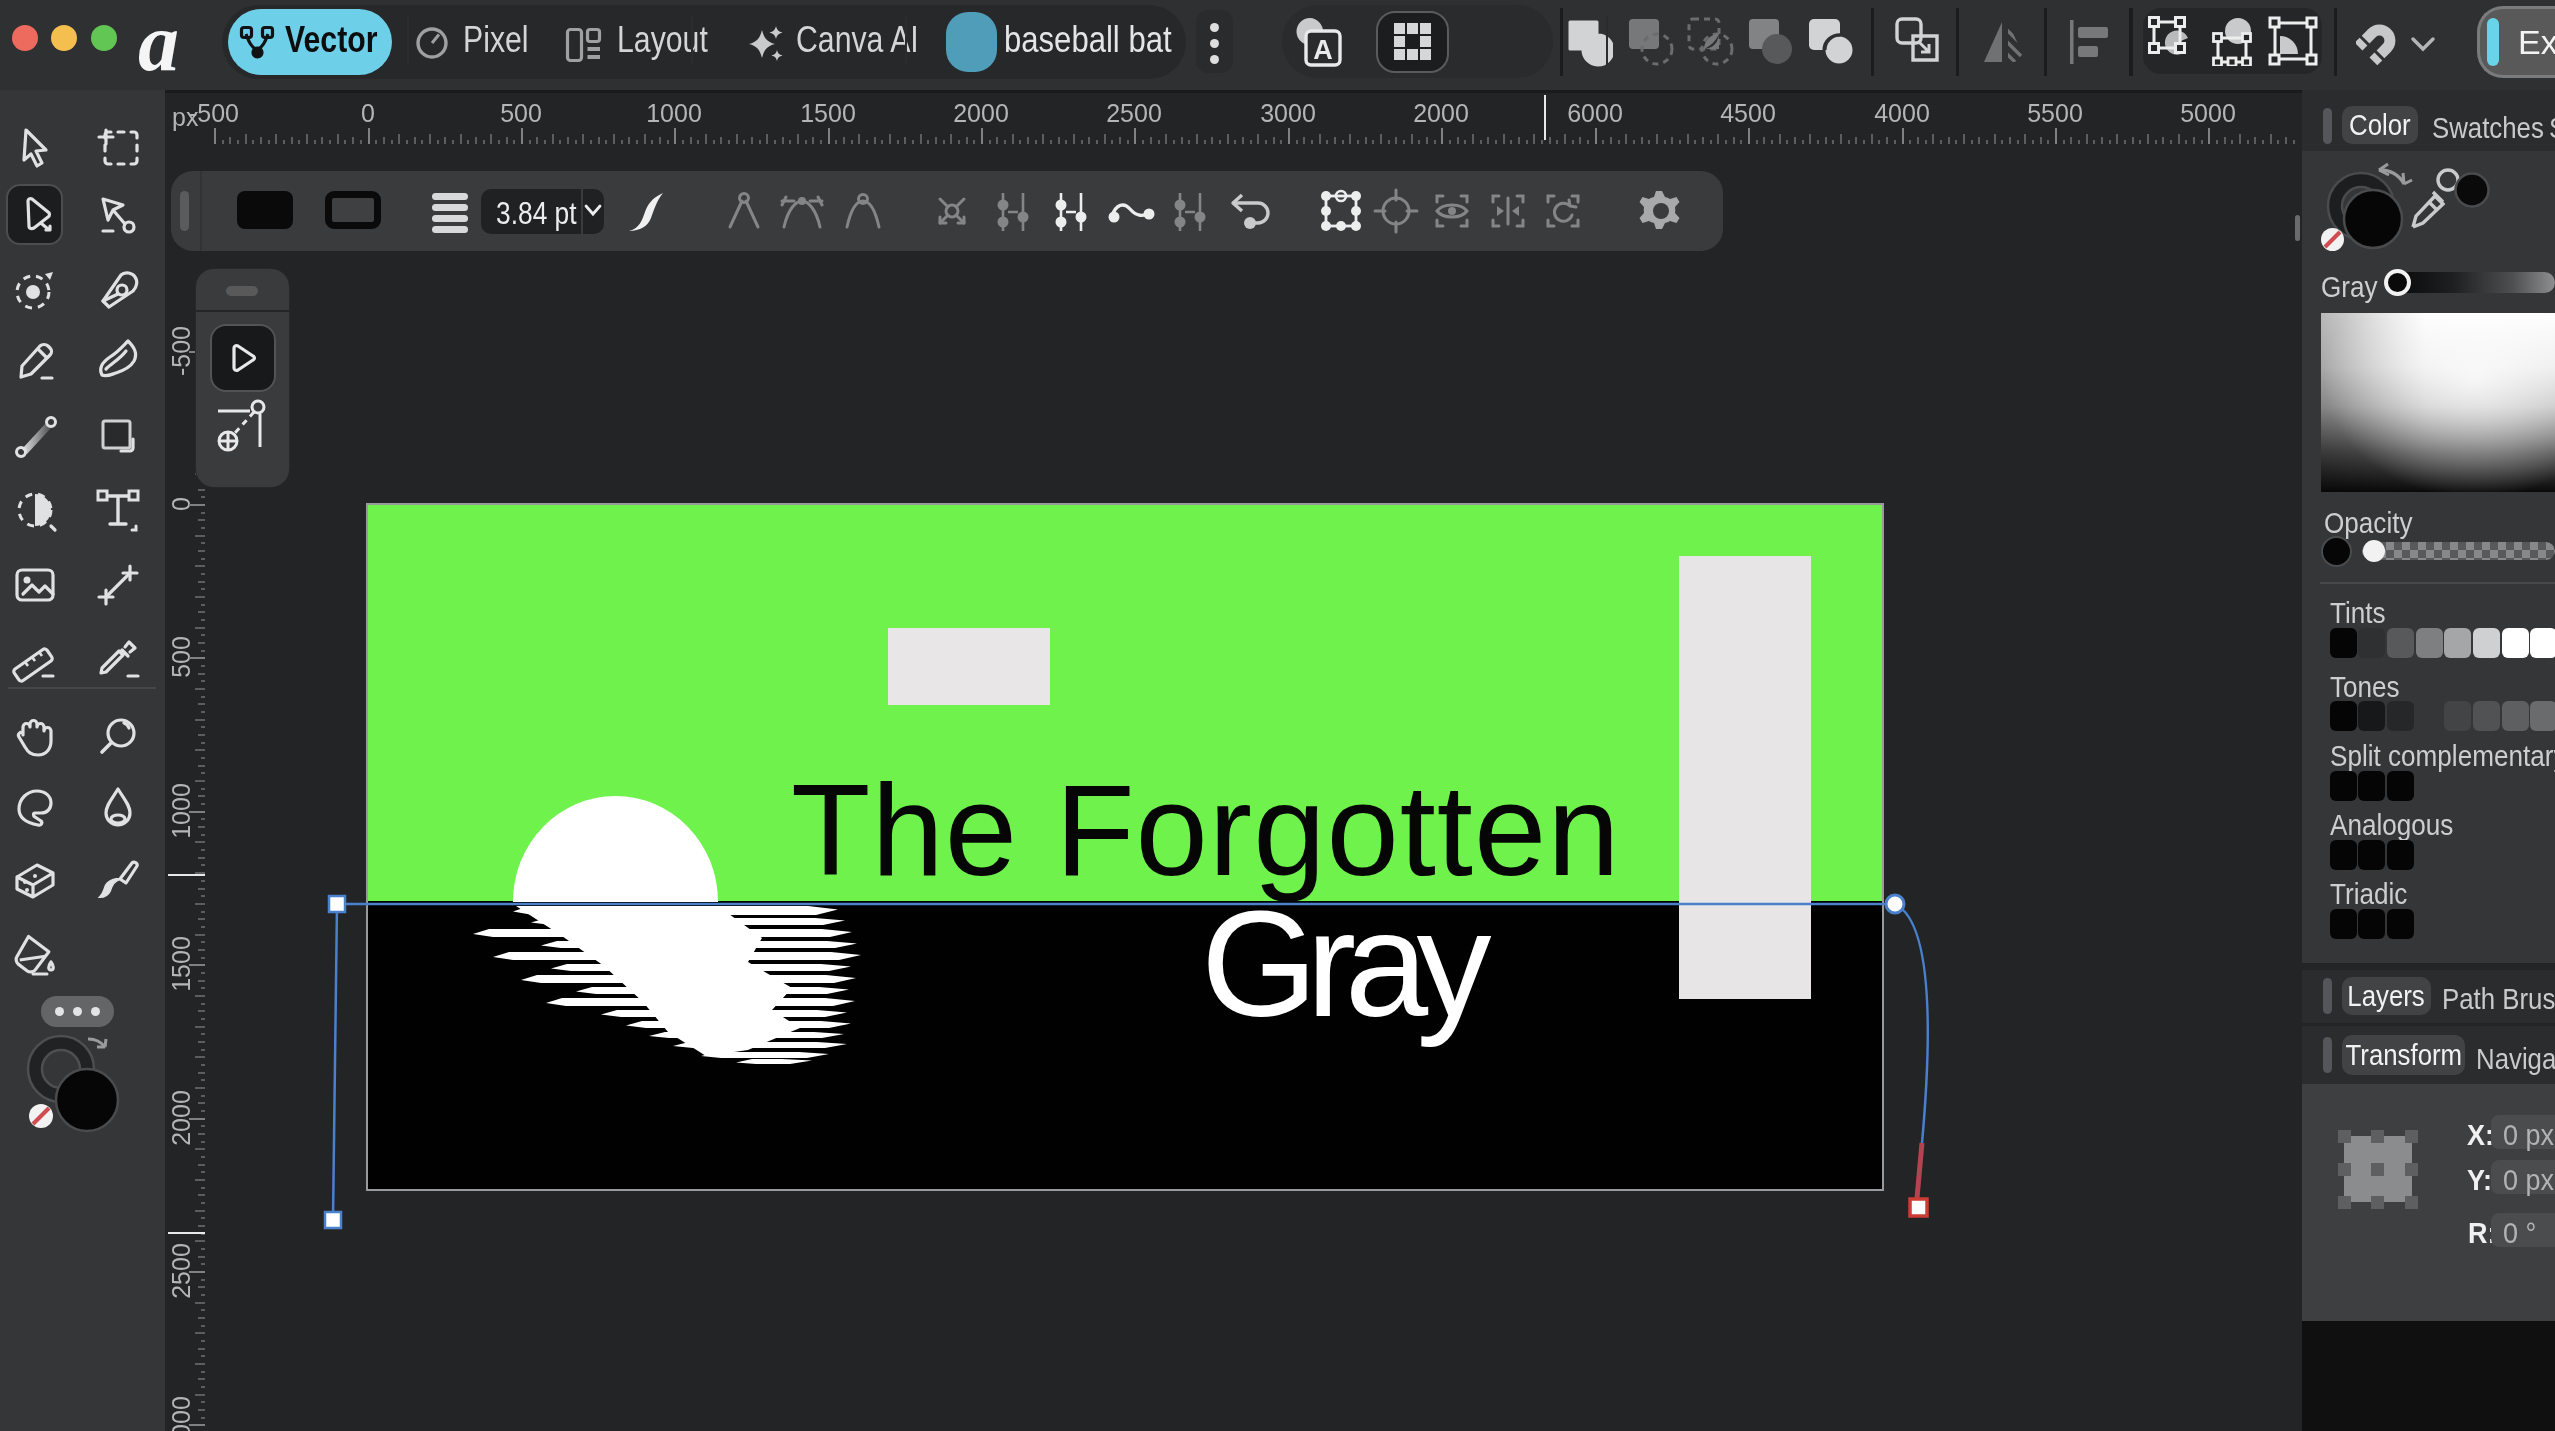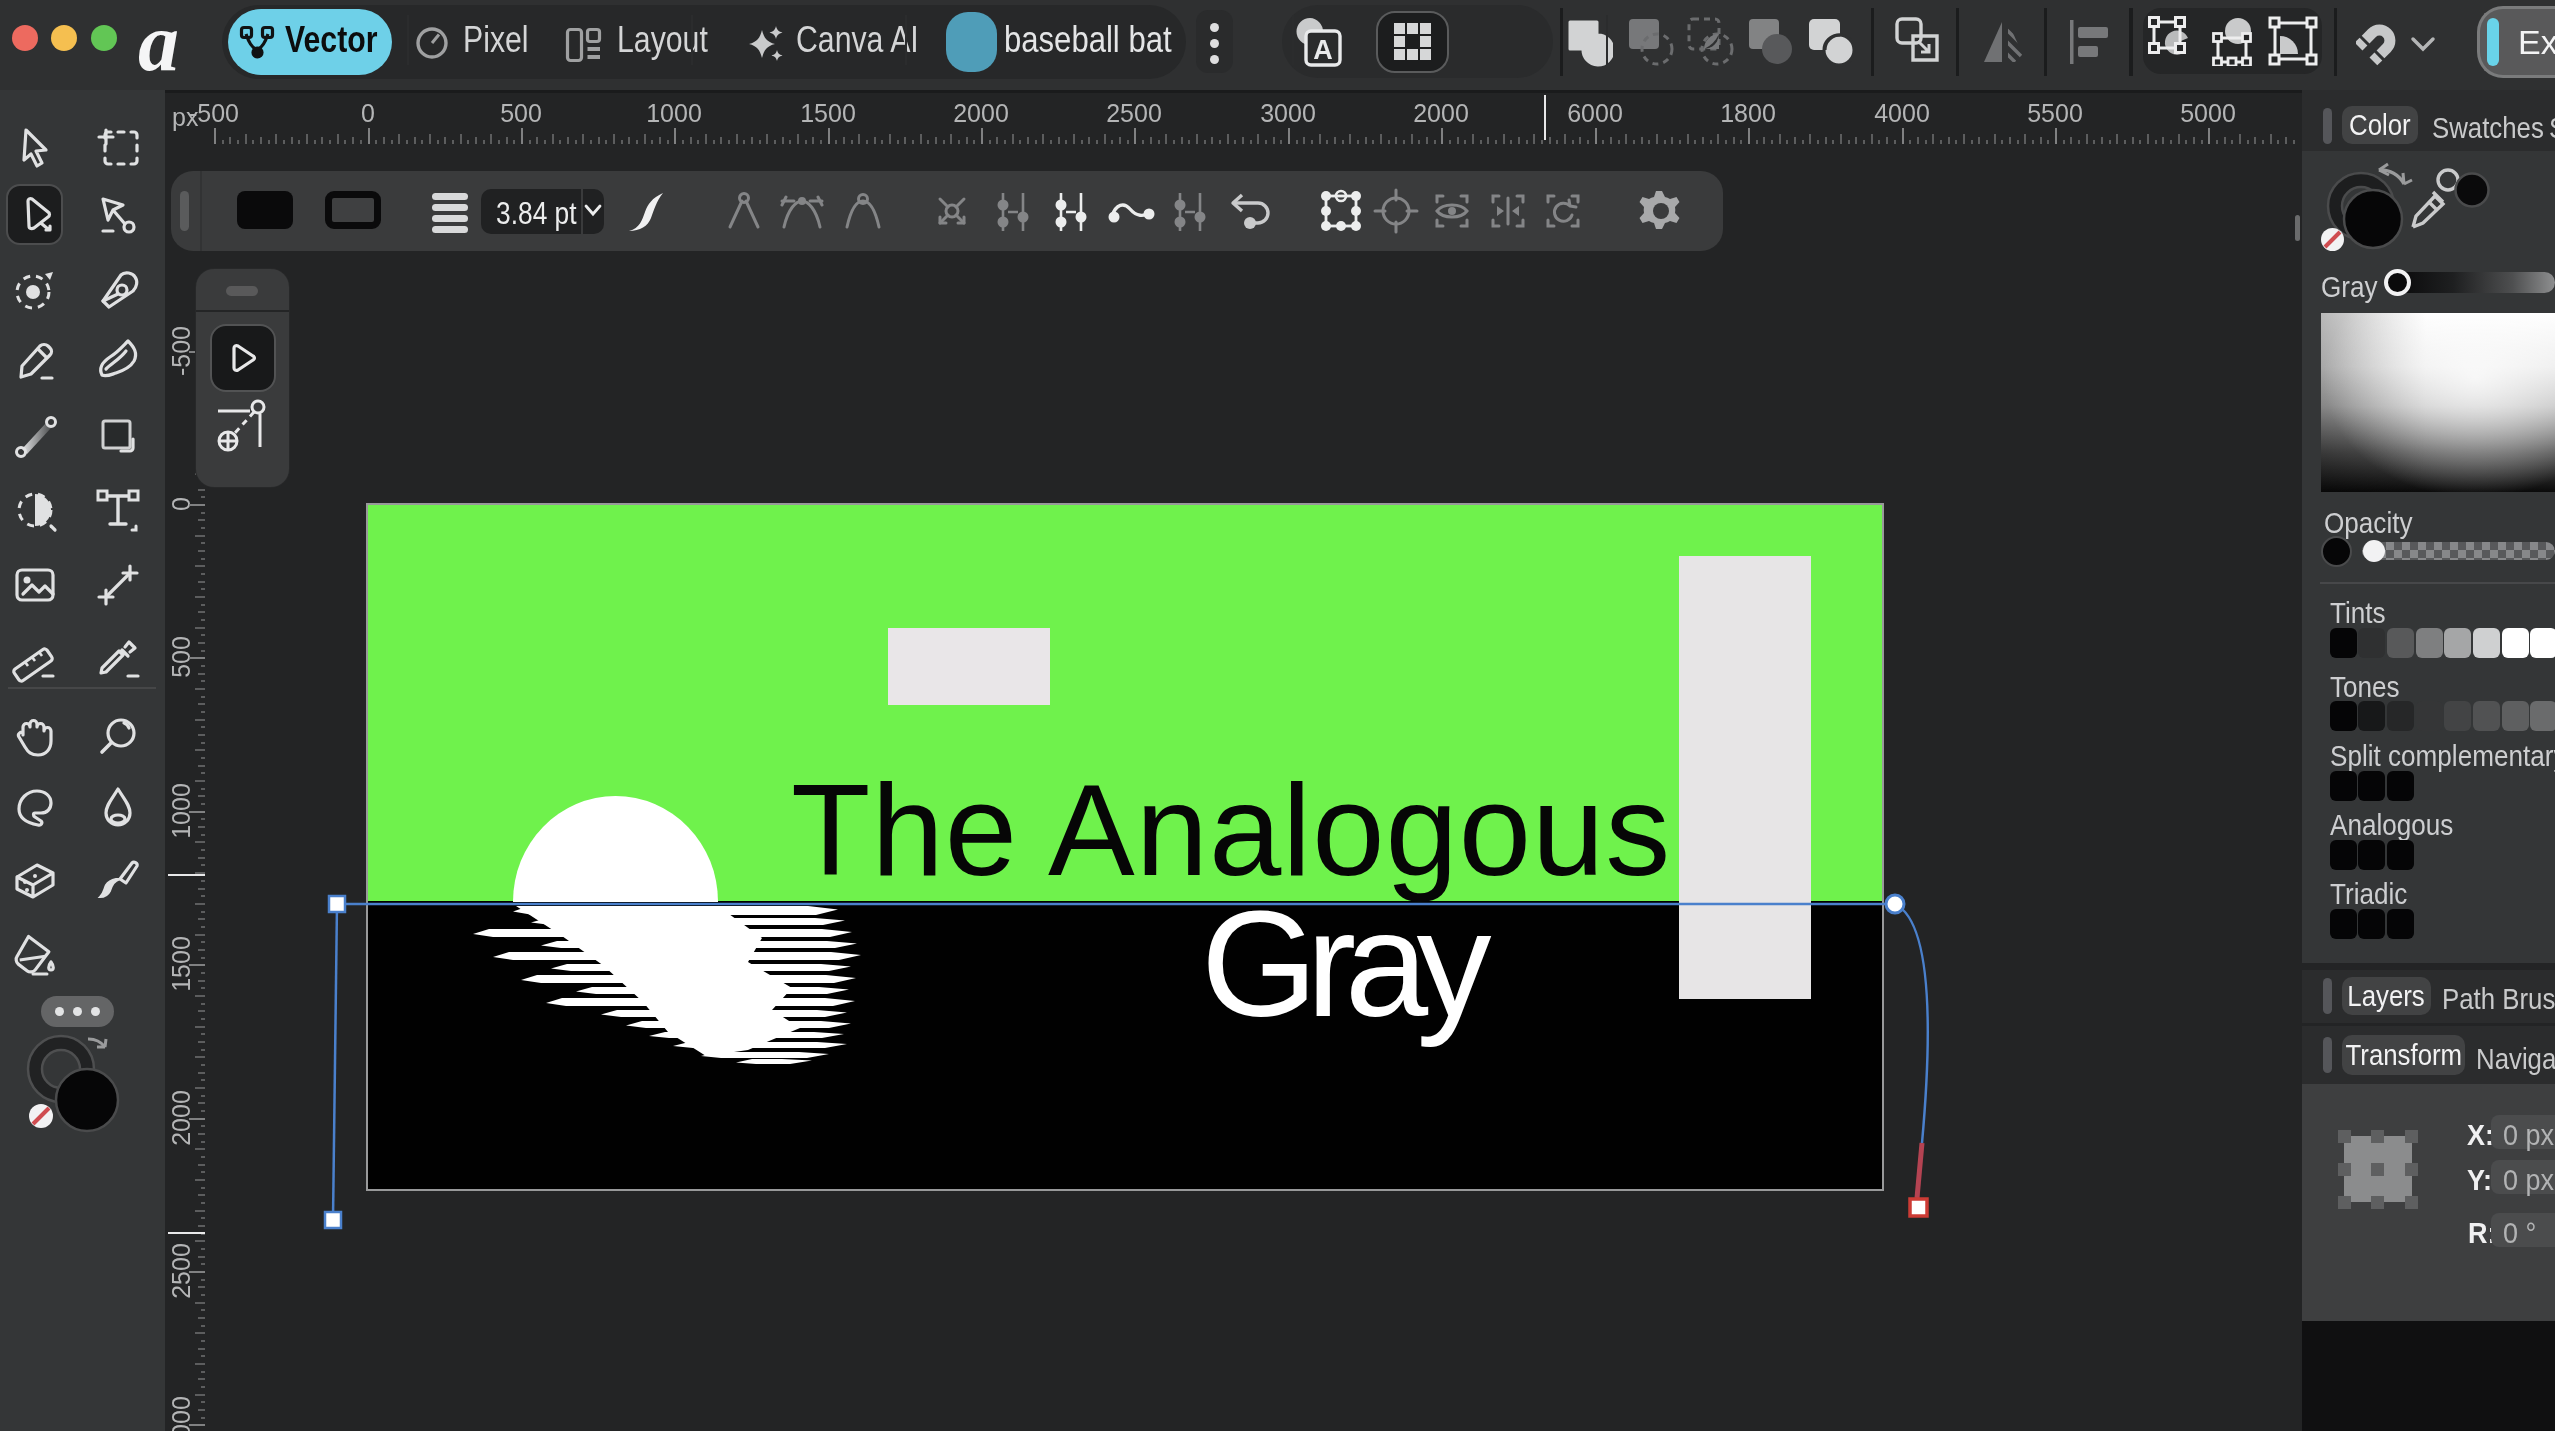--- a/index.html
+++ b/index.html
@@ -402,21 +402,21 @@
 <div class="tickhs" style="left:1671px; top:137px; height:7px;"></div>
 <div class="tickhs" style="left:1679px; top:140px; height:4px;"></div>
 <div class="tickhs" style="left:1687px; top:134px; height:10px;"></div>
 <div class="tickhs" style="left:1694px; top:140px; height:4px;"></div>
 <div class="tickhs" style="left:1702px; top:137px; height:7px;"></div>
 <div class="tickhs" style="left:1710px; top:140px; height:4px;"></div>
 <div class="tickhs" style="left:1717px; top:134px; height:10px;"></div>
 <div class="tickhs" style="left:1725px; top:140px; height:4px;"></div>
 <div class="tickhs" style="left:1733px; top:137px; height:7px;"></div>
 <div class="tickhs" style="left:1740px; top:140px; height:4px;"></div>
-<div class="rnum" style="left:1748px; top:99px; transform:translateX(-50%);">1800</div>
+<div class="rnum" style="left:1748px; top:99px; transform:translateX(-50%);">4500</div>
 <div class="tickh" style="left:1748px; top:128px; height:16px;"></div>
 <div class="tickhs" style="left:1756px; top:140px; height:4px;"></div>
 <div class="tickhs" style="left:1763px; top:137px; height:7px;"></div>
 <div class="tickhs" style="left:1771px; top:140px; height:4px;"></div>
 <div class="tickhs" style="left:1779px; top:134px; height:10px;"></div>
 <div class="tickhs" style="left:1786px; top:140px; height:4px;"></div>
 <div class="tickhs" style="left:1794px; top:137px; height:7px;"></div>
 <div class="tickhs" style="left:1802px; top:140px; height:4px;"></div>
 <div class="tickhs" style="left:1809px; top:134px; height:10px;"></div>
 <div class="tickhs" style="left:1817px; top:140px; height:4px;"></div>
@@ -902,21 +902,21 @@
         <path d="M 249 505.0 L 449 505.0 L 479 507.5 L 457 512.0 L 253 512.0 L 233 509.5 Z" fill="#ffffff"></path>
         <path d="M 274 516.0 L 453 516.0 L 483 518.5 L 461 523.0 L 278 523.0 L 258 520.5 Z" fill="#ffffff"></path>
         <path d="M 297 527.0 L 446 527.0 L 476 529.0 L 454 533.0 L 301 533.0 L 281 531.0 Z" fill="#ffffff"></path>
         <path d="M 321 537.0 L 449 537.0 L 479 539.0 L 457 543.0 L 325 543.0 L 305 541.0 Z" fill="#ffffff"></path>
         <path d="M 349 547.0 L 431 547.0 L 461 549.0 L 439 553.0 L 353 553.0 L 333 551.0 Z" fill="#ffffff"></path>
         <path d="M 384 554.0 L 414 554.0 L 444 555.5 L 422 559.0 L 388 559.0 L 368 557.5 Z" fill="#ffffff"></path>
       </svg>
 
  <div id="grayrect1"></div>
  <div id="grayrect2"></div>
- <div id="txt1">The Analogous</div>
+ <div id="txt1">The Forgotten</div>
  <div id="txt2">Gray</div>
 </div>
 <svg class="abs" style="left:300px; top:860px;" width="1700" height="400" viewBox="0 0 1700 400">
  <path d="M37 44 L33 360" fill="none" stroke="#4a80cc" stroke-width="2.5"></path>
  <path d="M37 44 L1595 44" fill="none" stroke="#4a80cc" stroke-width="2.5"></path>
  <path d="M1595 44 C1628 60 1634 150 1622 283" fill="none" stroke="#4a80cc" stroke-width="2.5"></path>
  <path d="M1622 283 L1617 338" fill="none" stroke="#b44352" stroke-width="5"></path>
  <rect x="29" y="36" width="16" height="16" fill="#ffffff" stroke="#4a80cc" stroke-width="2.5"></rect>
  <rect x="25" y="352" width="16" height="16" fill="#ffffff" stroke="#4a80cc" stroke-width="2.5"></rect>
  <rect x="1610" y="339" width="17" height="17" fill="#ffffff" stroke="#cc3b35" stroke-width="3.5"></rect>

